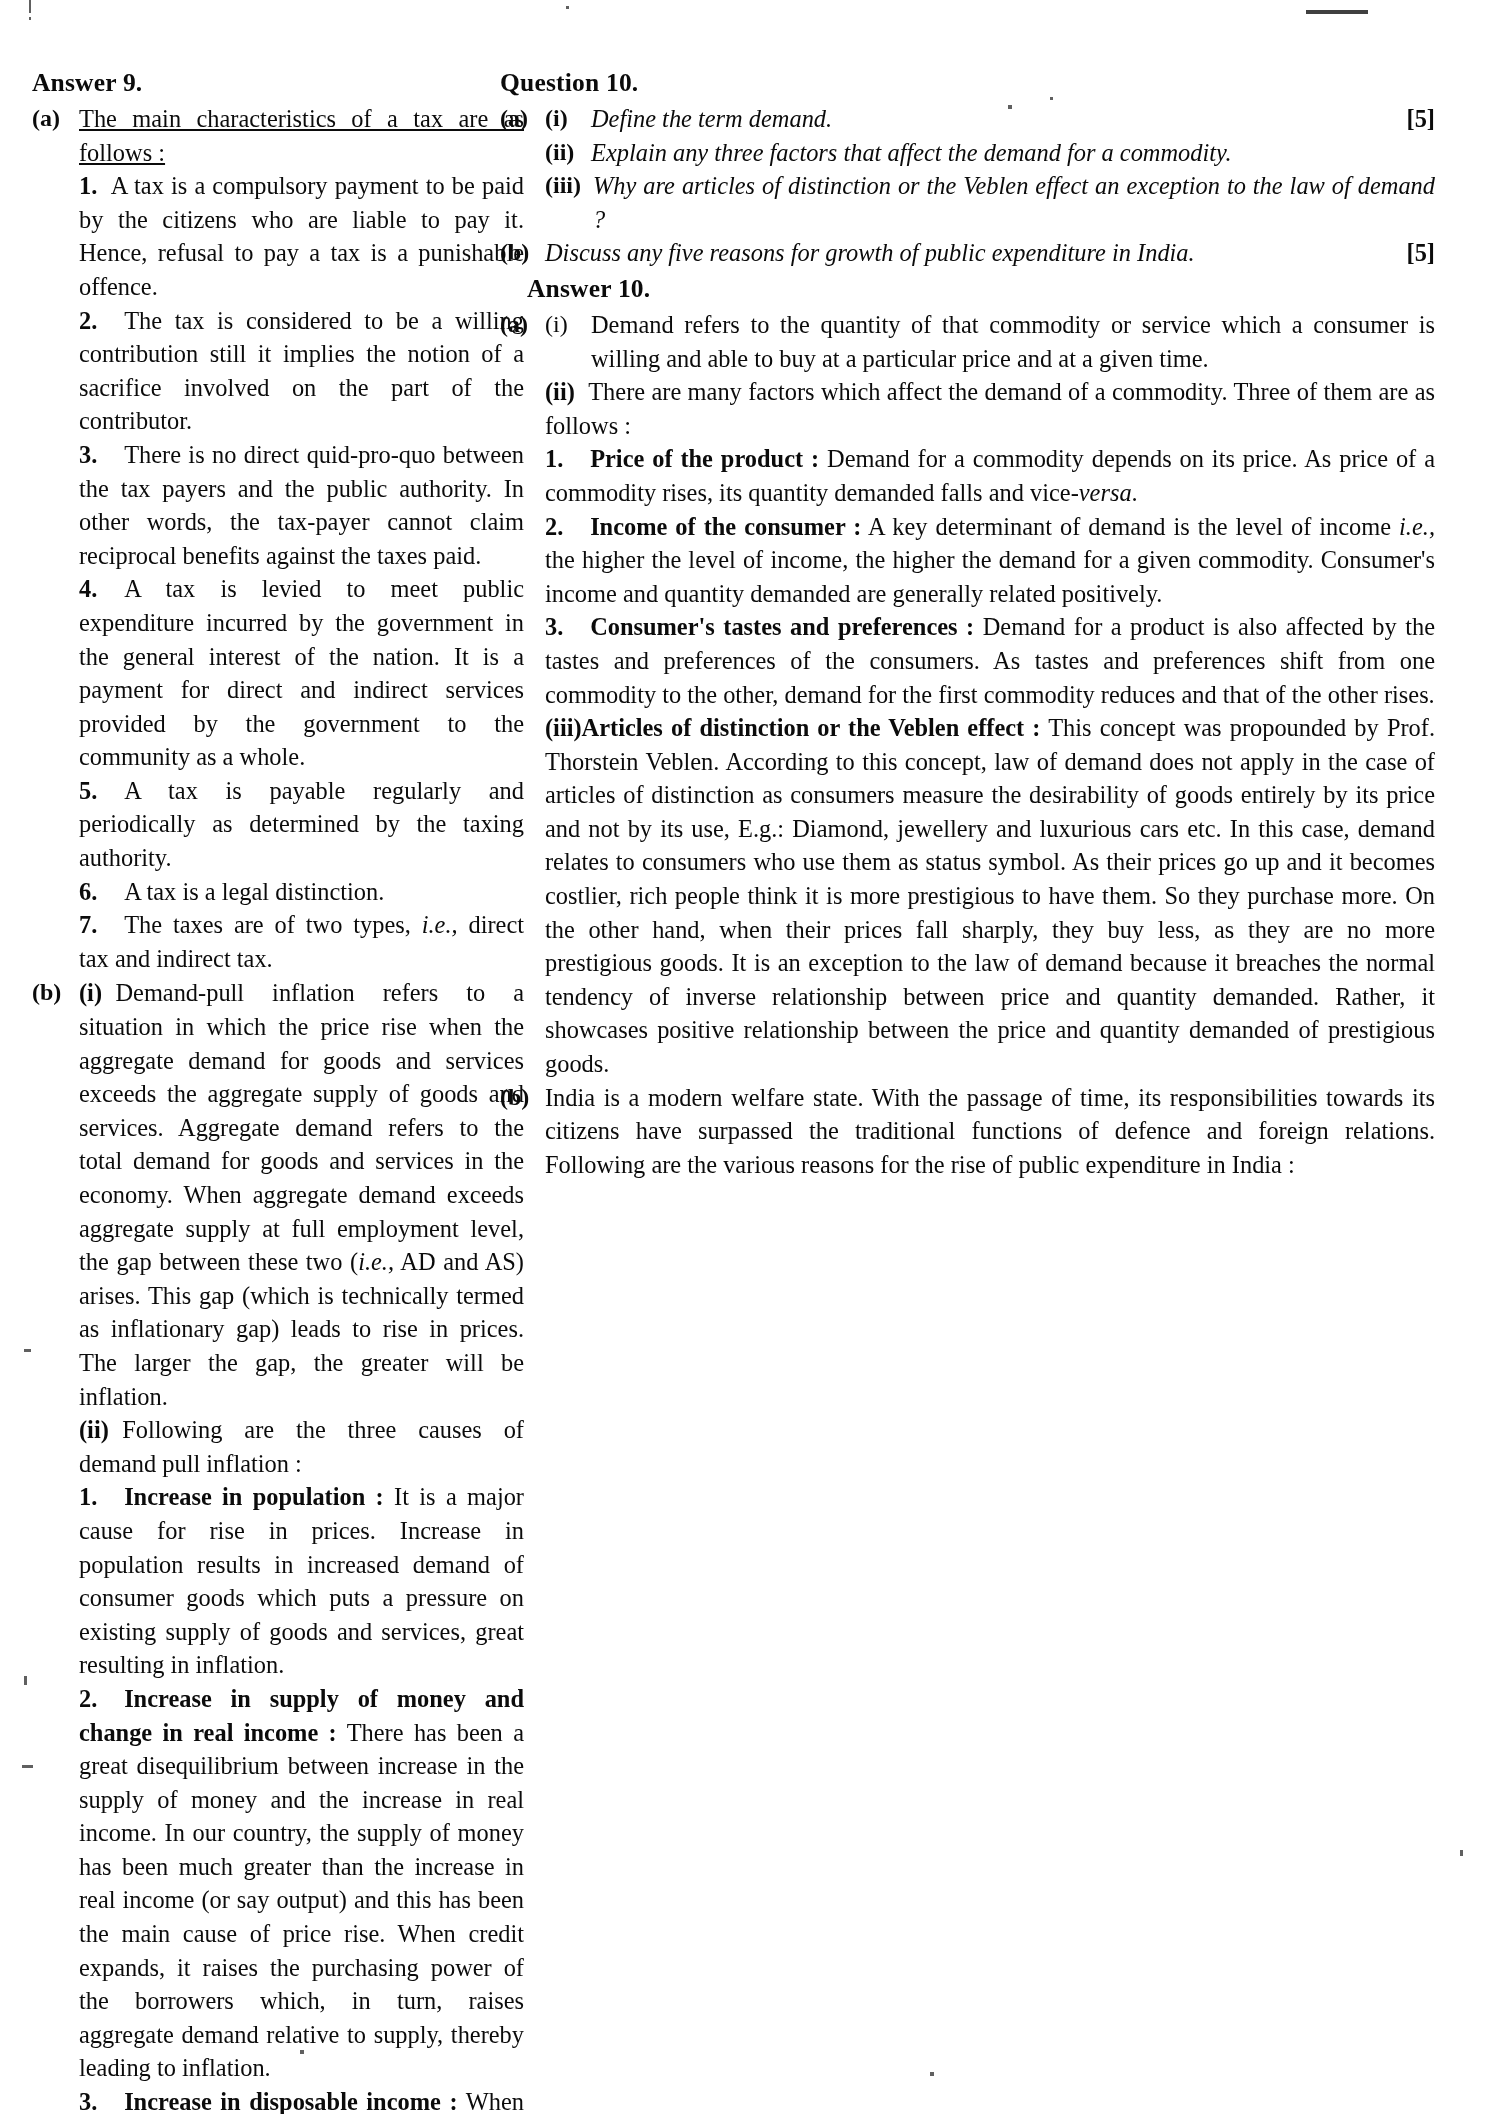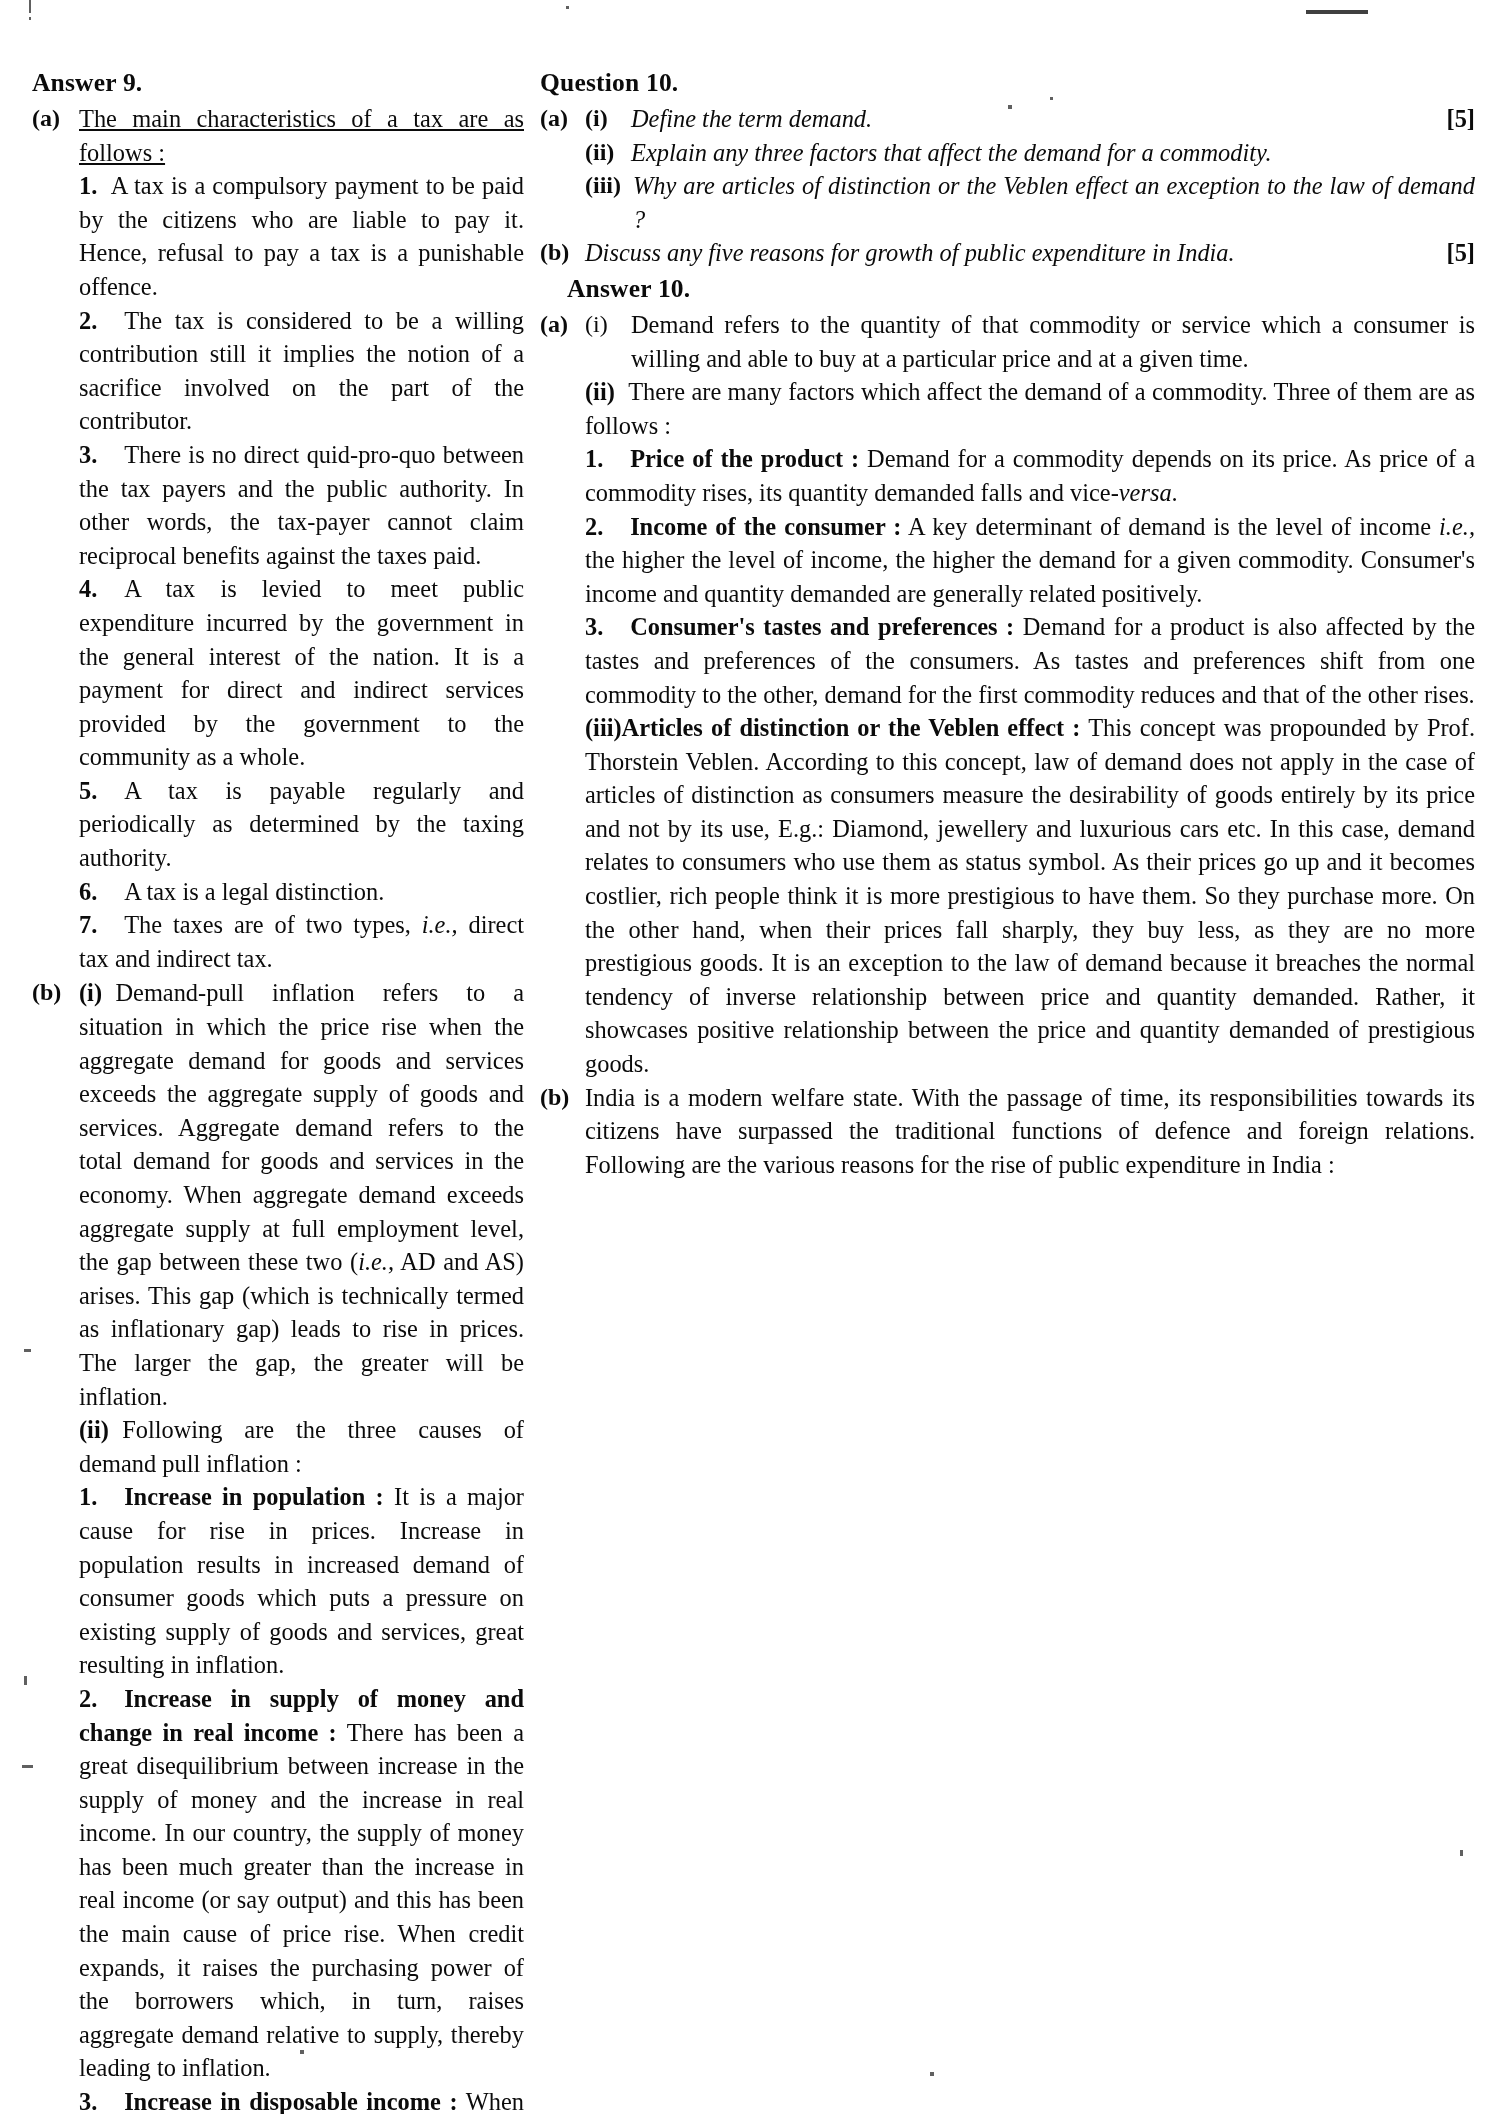--- a/index.html
+++ b/index.html
@@ -37,21 +37,21 @@
     left:0;top:0;
     width:1488px;height:2114px;
   }
   .col{
     position:absolute;
     top:66px;
     font-size:24.4px;
     line-height:33.6px;
   }
   .col-left{left:32px;width:492px;}
-  .col-right{left:540px;width:935px;}
+  .col-right{left:500px;width:935px;}
 
   h2.heading{
     font-size:25.5px;
     font-weight:bold;
     margin:0 0 2px 0;
     line-height:34px;
     letter-spacing:.2px;
   }
   .blk{
     display:flex;

